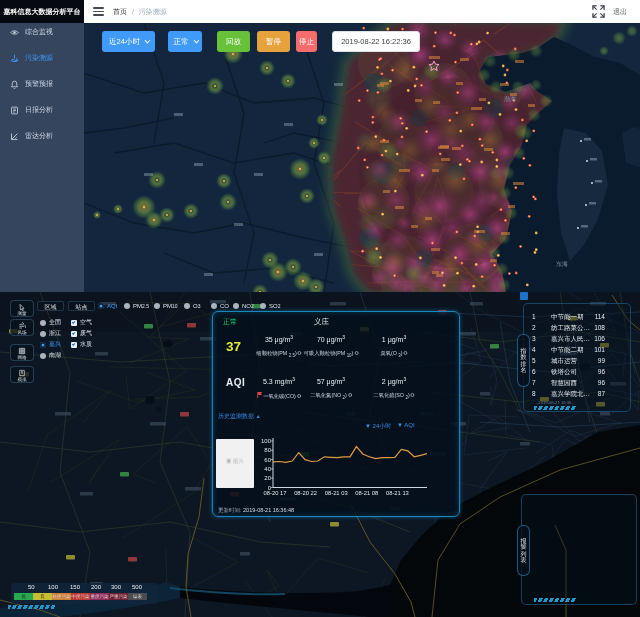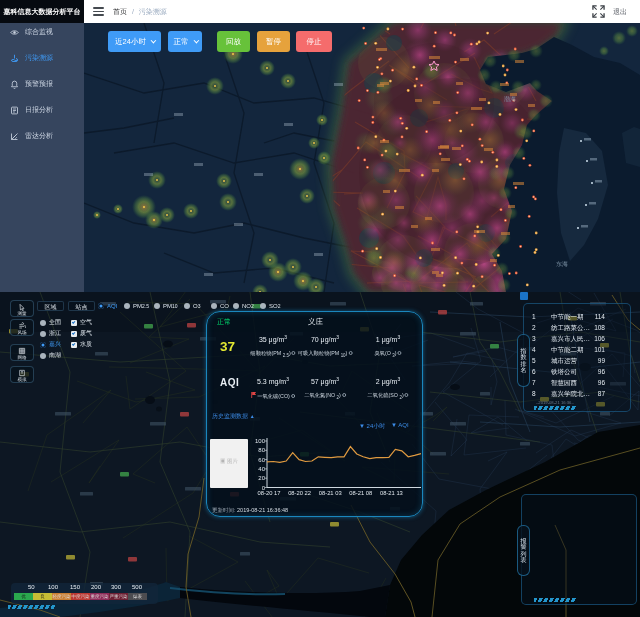--- a/index.html
+++ b/index.html
@@ -25,21 +25,21 @@
 #dtbox{position:absolute;left:332px;top:31px;width:88px;height:21px;background:#fff;border:1px solid #dcdfe6;border-radius:3px;color:#3a3f45;font-size:7.5px;text-align:center;line-height:20px}
 .tbtn{position:absolute;width:24px;height:17px;background:rgba(8,18,28,.78);border:1px solid rgba(60,100,130,.55);border-radius:4px;color:#dfe6ec;text-align:center;overflow:hidden}
 .tbtn .lb{font-size:4.5px;line-height:5px;display:block;margin-top:0}
 .dbtn{position:absolute;height:10px;background:rgba(8,18,28,.8);border:1px solid rgba(60,100,130,.45);border-radius:2px;color:#e2e8ee;font-size:6px;text-align:center;line-height:10px}
 .radio{position:absolute;display:flex;align-items:center;color:#dfe6ec;font-size:6px;white-space:nowrap}
 .radio .c{width:6px;height:6px;border-radius:50%;background:#aab4bd;margin-right:3px;flex:none}
 .radio.sel{color:#3f9bf7}
 .radio.sel .c{background:#3f9bf7;box-shadow:inset 0 0 0 1.5px #0c1725}
 .chk{position:absolute;display:flex;align-items:center;color:#dfe6ec;font-size:6px;white-space:nowrap}
 .chk .b{width:6px;height:6px;border-radius:1px;background:#e8edf2;margin-right:3px;color:#1a73c8;font-size:5.5px;line-height:6px;text-align:center;font-weight:bold;flex:none}
-#popup{position:absolute;left:206px;top:19px;width:217px;height:206px;background:rgba(4,16,28,.84);border:1px solid #1a86bd;border-radius:14px;box-shadow:0 0 4px rgba(27,150,210,.55),inset 0 0 6px rgba(27,150,210,.28);color:#e8eef4}
+#popup{position:absolute;left:212px;top:19px;width:248px;height:206px;background:rgba(4,16,28,.84);border:1px solid #1a86bd;border-radius:6px;box-shadow:0 0 4px rgba(27,150,210,.55),inset 0 0 6px rgba(27,150,210,.28);color:#e8eef4}
 .pp{position:absolute;white-space:nowrap}
 .ctr{transform:translateX(-50%)}
 .inf{display:inline-block;width:4px;height:4px;border:1px solid #8a97a3;border-radius:50%;margin-left:1px}
 .tick{display:block;width:3.2px;height:1.8px;border-left:1.1px solid #1a73c8;border-bottom:1.1px solid #1a73c8;transform:rotate(-45deg);margin:1.2px auto 0}
 .rpanel{position:absolute;background:rgba(8,20,34,.42);border:1px solid rgba(32,112,162,.55);border-radius:5px}
 .rtab{position:absolute;width:13px;background:rgba(6,16,28,.8);border:1px solid rgba(36,122,172,.7);border-radius:6px;color:#dfe9f2;font-size:6px;text-align:center;display:flex;align-items:center;justify-content:center;line-height:6.5px}
 .rrow{position:absolute;color:#e6edf3;font-size:6.5px;white-space:nowrap}
 #legend{position:absolute;left:11px;top:291px;width:147px;height:21px;background:rgba(18,38,58,.8);border-radius:4px}
 .lnum{position:absolute;top:1px;color:#e8eef4;font-size:6px}
 .lseg{position:absolute;top:9px;height:7px;font-size:4.5px;line-height:7px;text-align:center;color:#222;overflow:hidden}
@@ -889,17 +889,18 @@
         <span class="txt">日报分析</span>
       </div>
       <div class="mi " style="top:100px">
         <svg class="micon" viewBox="0 0 12 12">
           <path d="M2,10 L10,2 M2,10 L10,10 M2,10 L2,2" stroke="#cdd6e3" stroke-width="1.1" fill="none"></path>
           <path d="M5,7 l2,-2 M7,9 l2,-2" stroke="#cdd6e3" stroke-width="1"></path>
         </svg>
         <span class="txt">雷达分析</span>
       </div>
     </div>
-    <div class="btn b-blue" style="left:108px;width:53px">近24小时<span class="caret"></span></div>
+    <div class="btn b-blue" style="left:102px;width:53px">近24小时<span class="caret"></span></div>
     <div class="btn b-blue" style="left:168px;width:34px">正常<span class="caret"></span></div>
     <div class="btn b-green" style="left:217px;width:33px">回放</div>
     <div class="btn b-orange" style="left:257px;width:33px">暂停</div>
-    <div class="btn b-red" style="left:296px;width:36px">停止</div>
+    <div class="btn b-red" style="left:296px;width:21px">停止</div>
+    <div id="dtbox">2019-08-22 16:22:36</div>
   </div>
 </body></html>

